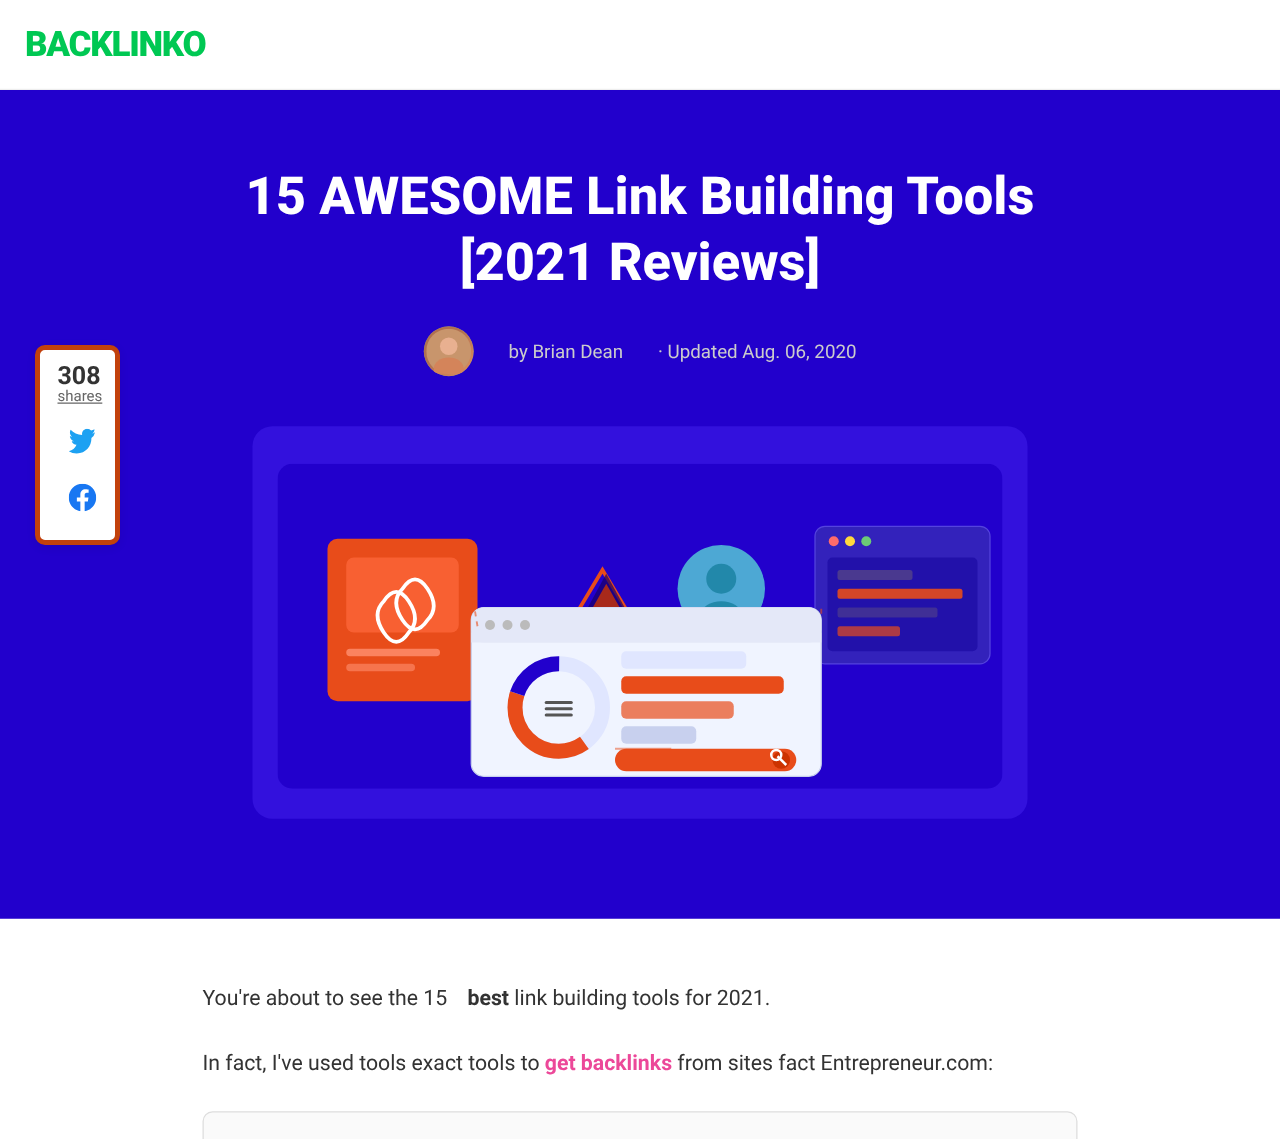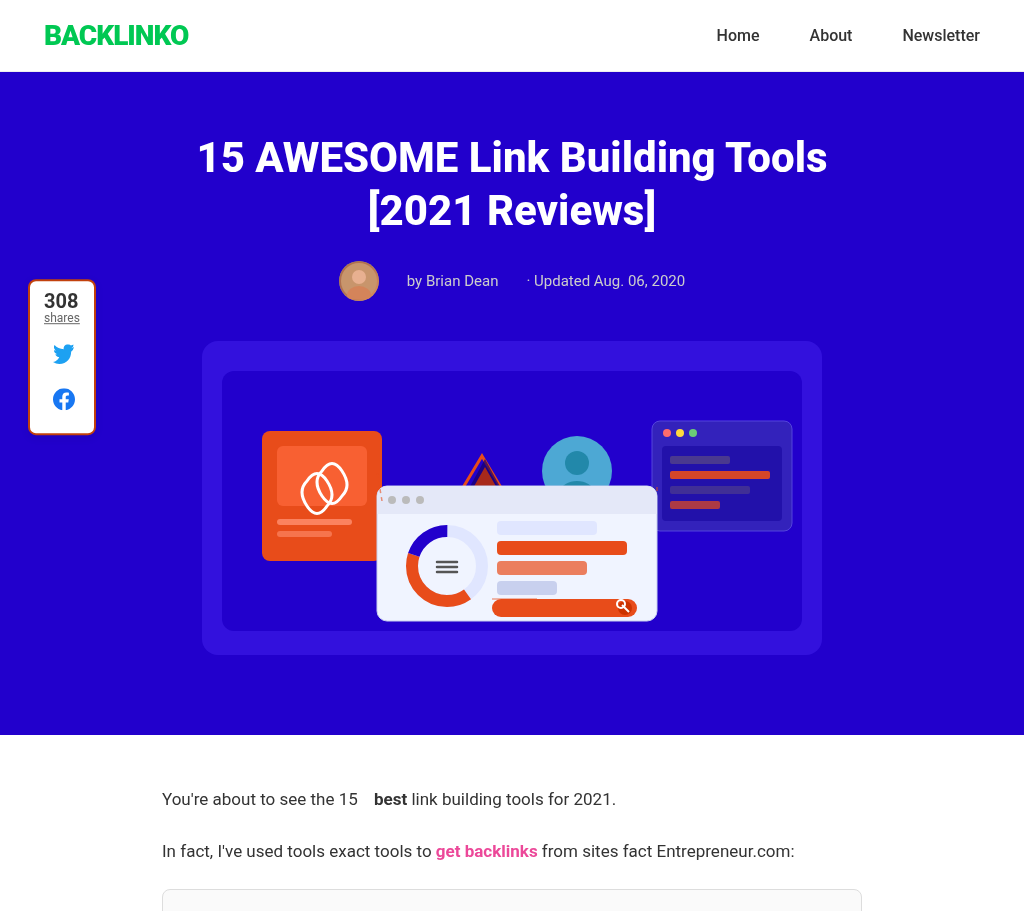--- a/index.html
+++ b/index.html
@@ -3,21 +3,21 @@
   <meta charset="utf-8">
   <style>
     * { box-sizing: border-box; margin: 0; padding: 0; }
     body { font-family: -apple-system, BlinkMacSystemFont, 'Segoe UI', Roboto, sans-serif; background: #fff; color: #333; }
 
     
     .navbar {
       display: flex;
       align-items: center;
       justify-content: space-between;
-      padding: 0 44px;
+      padding: 0 20px;
       height: 72px;
       border-bottom: 1px solid #eee;
       background: #fff;
     }
     .logo {
       font-size: 28px;
       font-weight: 900;
       letter-spacing: -1px;
       color: #111;
     }
@@ -85,24 +85,24 @@
       padding: 30px 20px 20px;
     }
 
     
     .share-widget {
       position: absolute;
       left: 28px;
       top: 50%;
       transform: translateY(-80%);
       background: #fff;
-      border: 2px solid #c2410c;
+      border: 4px solid #c2410c;
       border-radius: 8px;
       padding: 10px 14px;
-      text-align: left;
+      text-align: right;
       box-shadow: 0 2px 8px rgba(0,0,0,0.08);
       z-index: 10;
       width: 68px;
     }
     .share-count {
       font-size: 20px;
       font-weight: 700;
       color: #333;
       line-height: 1;
     }
@@ -152,25 +152,20 @@
       line-height: 1.7;
       margin-top: 20px;
     }
   </style>
 </head>
 <body>
 
 <nav class="navbar">
   <div class="logo">
     <span>BACKLINK</span><span style="color:#00c853;">O</span>
-  </div>
-  <div class="nav-links">
-    <a class="nav-link" href="#">Home</a>
-    <a class="nav-link" href="#">About</a>
-    <a class="nav-link" href="#">Newsletter</a>
   </div>
 </nav>
 
 <section class="hero">
 
   <div class="share-widget">
     <div class="share-count">308</div>
     <div class="share-label">shares</div>
     <div class="share-twitter">
       <svg width="22" height="22" viewBox="0 0 24 24" fill="#1da1f2">

